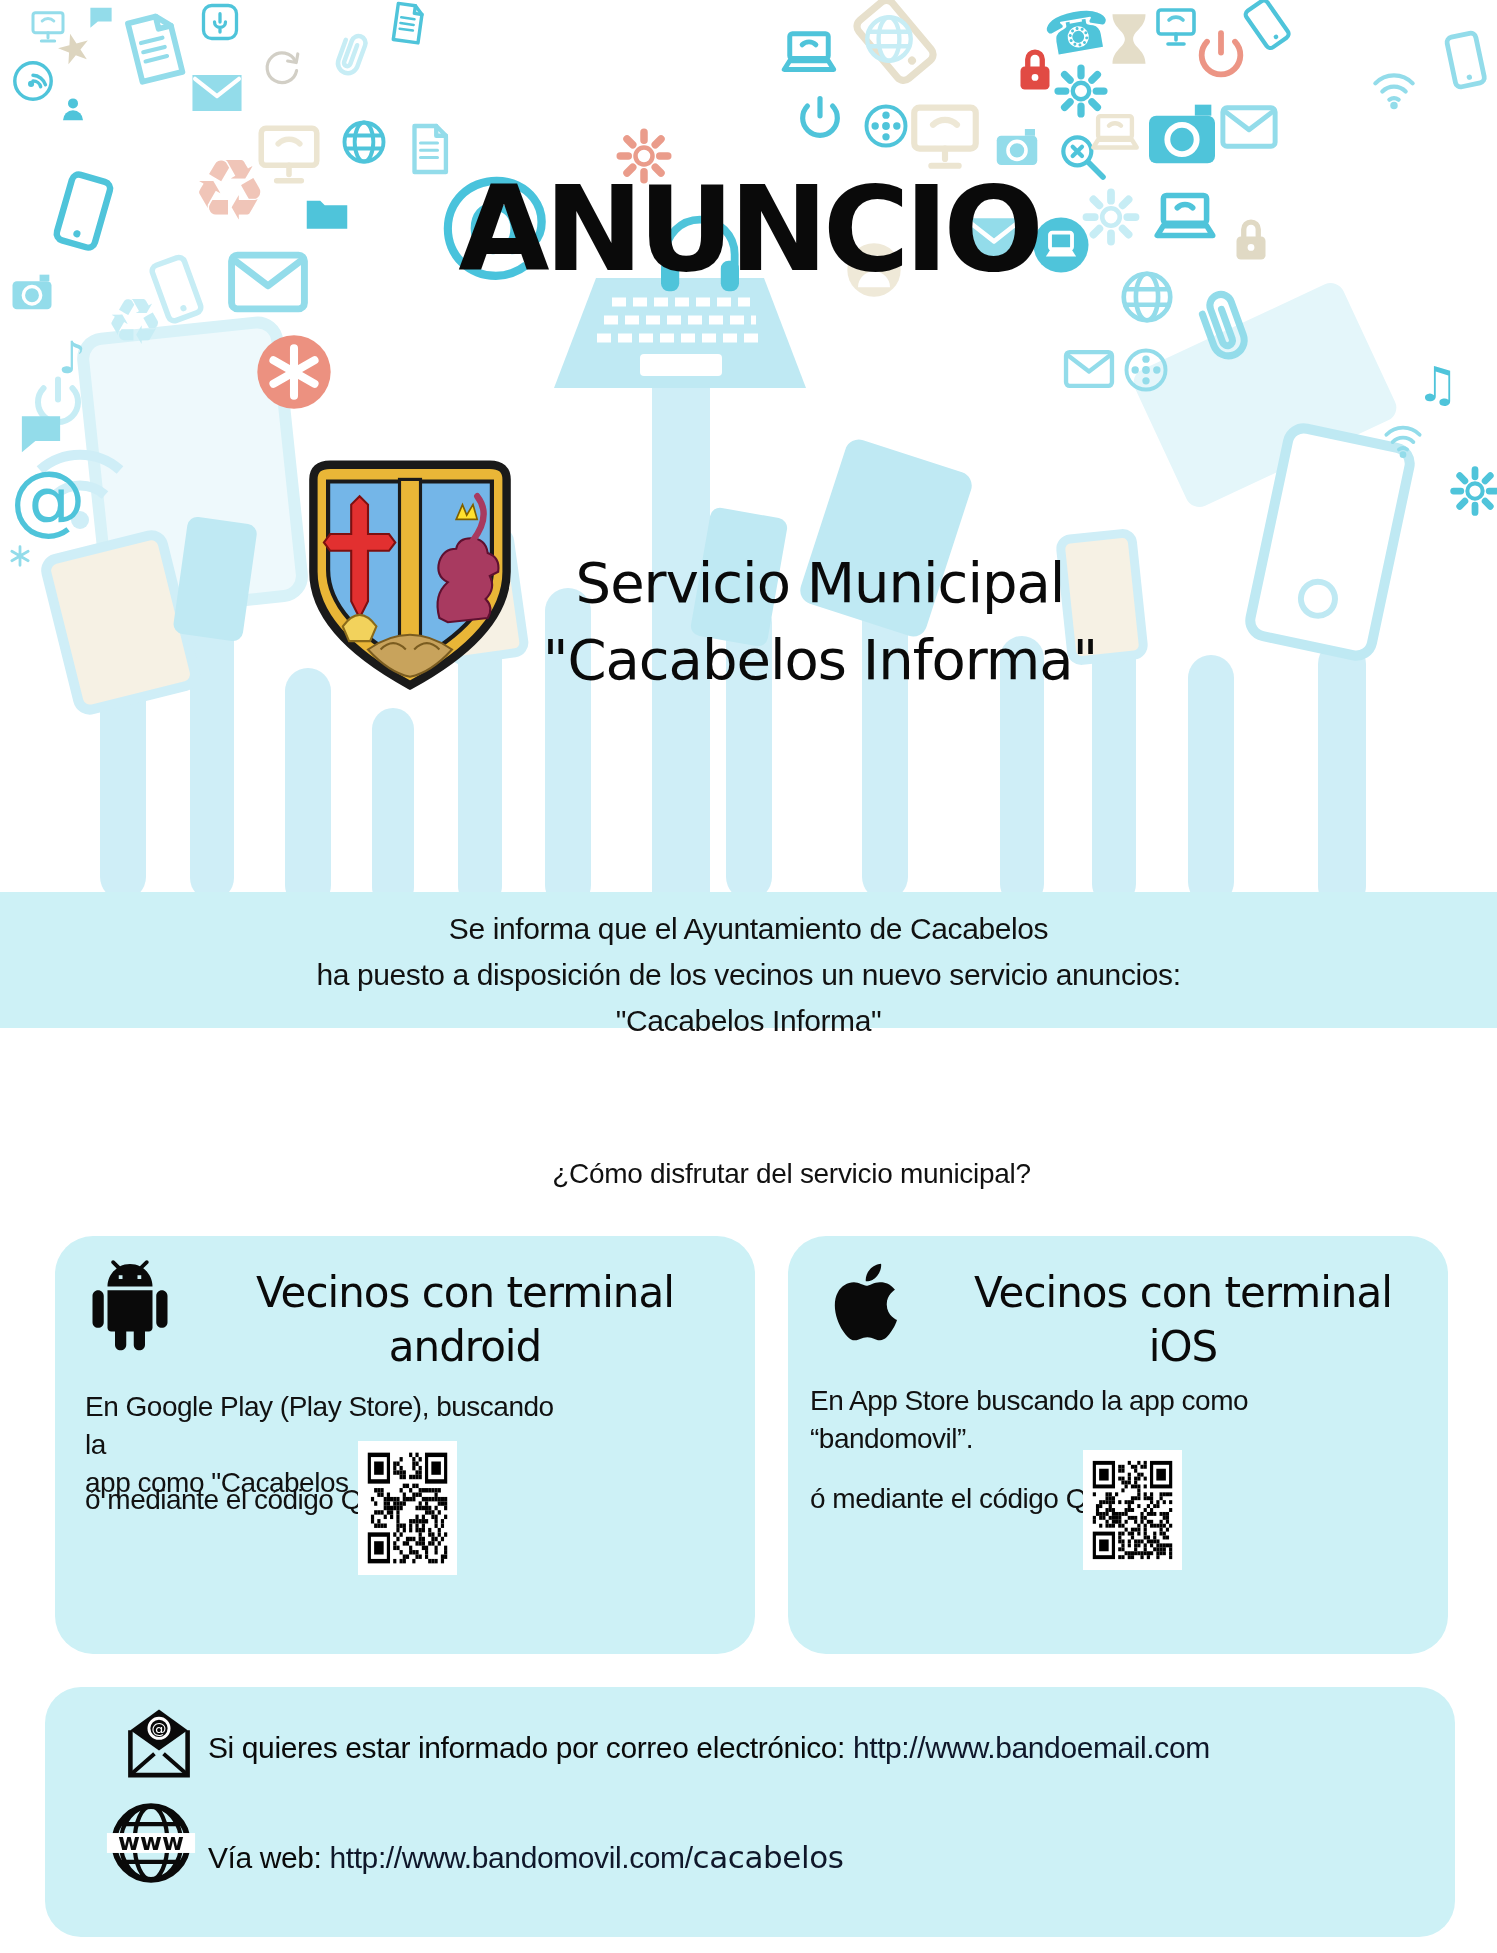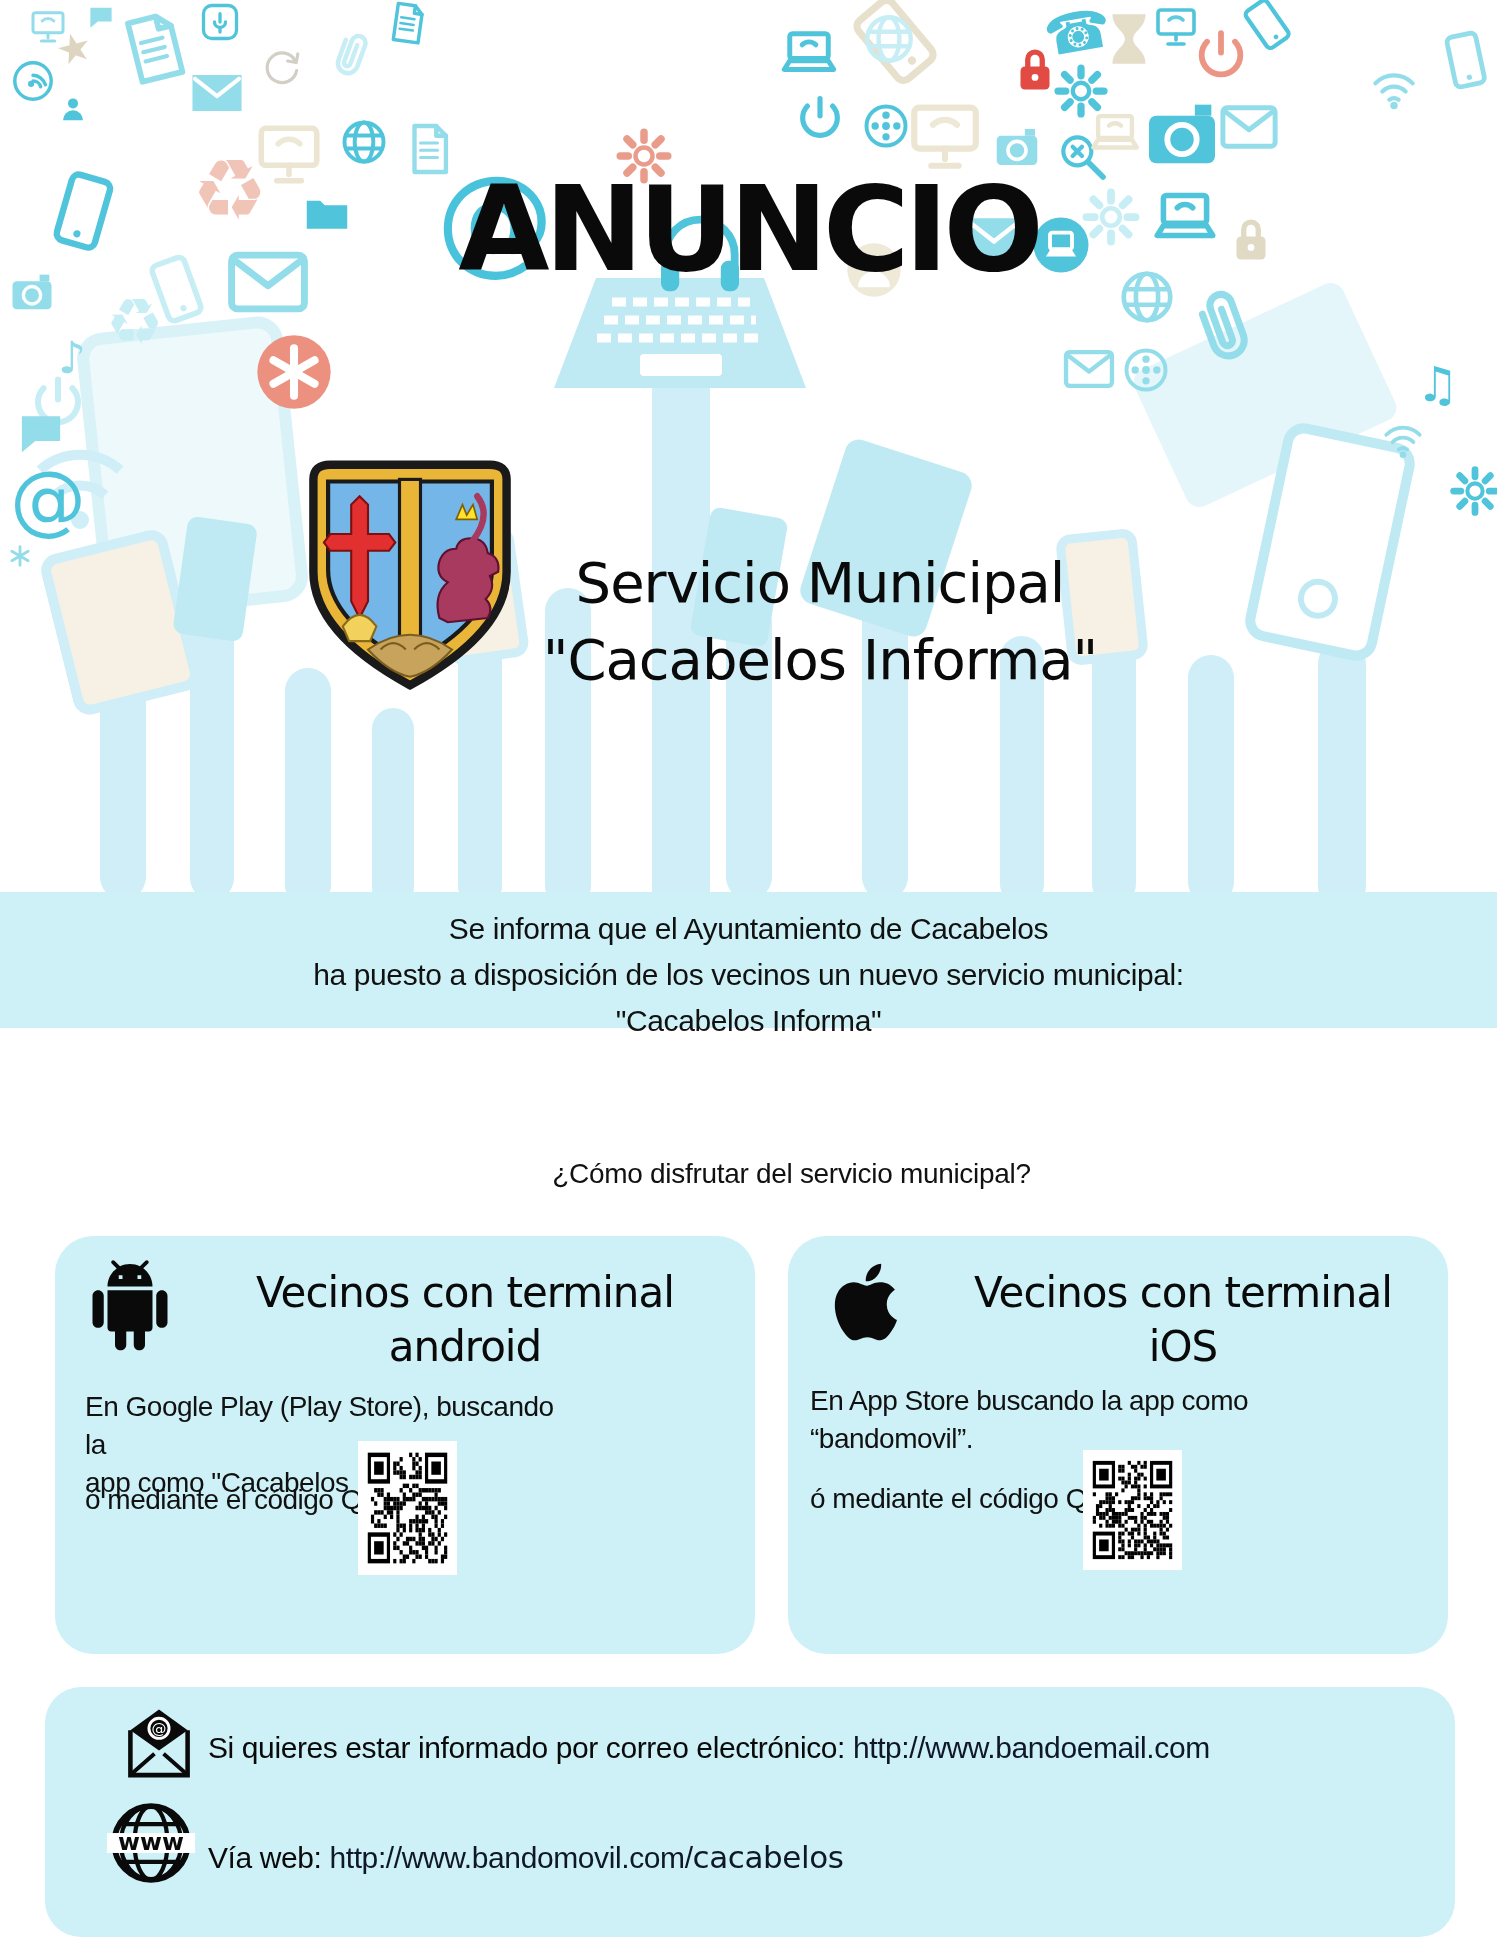--- a/index.html
+++ b/index.html
@@ -481,21 +481,21 @@
 
       <path d="M40 95 q20 -14 40 0 q-10 11 -20 13 q-10 -2 -20 -13 z" fill="#c8a35c" stroke="#7a5c20" stroke-width="1"></path>
       <path d="M46 95 q6 -6 12 0 M62 95 q6 -6 12 0" fill="none" stroke="#7a5c20" stroke-width="1"></path>
     </svg>
 
     <div class="service-heading">Servicio Municipal
 "Cacabelos Informa"</div>
   </div>
 
   <div class="intro-band pre">Se informa que el Ayuntamiento de Cacabelos
-ha puesto a disposición de los vecinos un nuevo servicio municipal:
+ha puesto a disposición de los vecinos un nuevo servicio anuncios:
 "Cacabelos Informa"</div>
 
   <div class="question">¿Cómo disfrutar del servicio municipal?</div>
 
   <div class="card card-android">
     <svg class="platform-icon" style="left:30px;top:18px;" width="90" height="110" viewBox="0 0 24 26">
       <path fill="#0a0a0a" d="M6 18c0 .55.45 1 1 1h1v3.5c0 .83.67 1.5 1.5 1.5s1.5-.67 1.5-1.5V19h2v3.5c0 .83.67 1.5 1.5 1.5s1.5-.67 1.5-1.5V19h1c.55 0 1-.45 1-1V8H6v10M3.5 8C2.67 8 2 8.67 2 9.5v7c0 .83.67 1.5 1.5 1.5S5 17.33 5 16.5v-7C5 8.67 4.33 8 3.5 8m17 0c-.83 0-1.5.67-1.5 1.5v7c0 .83.67 1.5 1.5 1.5s1.5-.67 1.5-1.5v-7c0-.83-.67-1.5-1.5-1.5m-4.97-5.84l1.3-1.3c.2-.2.2-.51 0-.71-.2-.2-.51-.2-.71 0l-1.48 1.48C13.85 1.23 12.95 1 12 1c-.96 0-1.86.23-2.66.63L7.85.15c-.2-.2-.51-.2-.71 0-.2.2-.2.51 0 .71l1.31 1.31C6.97 3.26 6 5.01 6 7h12c0-1.99-.97-3.75-2.47-4.84M10 5H9V4h1v1m5 0h-1V4h1v1"></path>
     </svg>
     <div class="card-title" style="left:140px;top:30px;width:540px;">Vecinos con terminal
 android</div>

